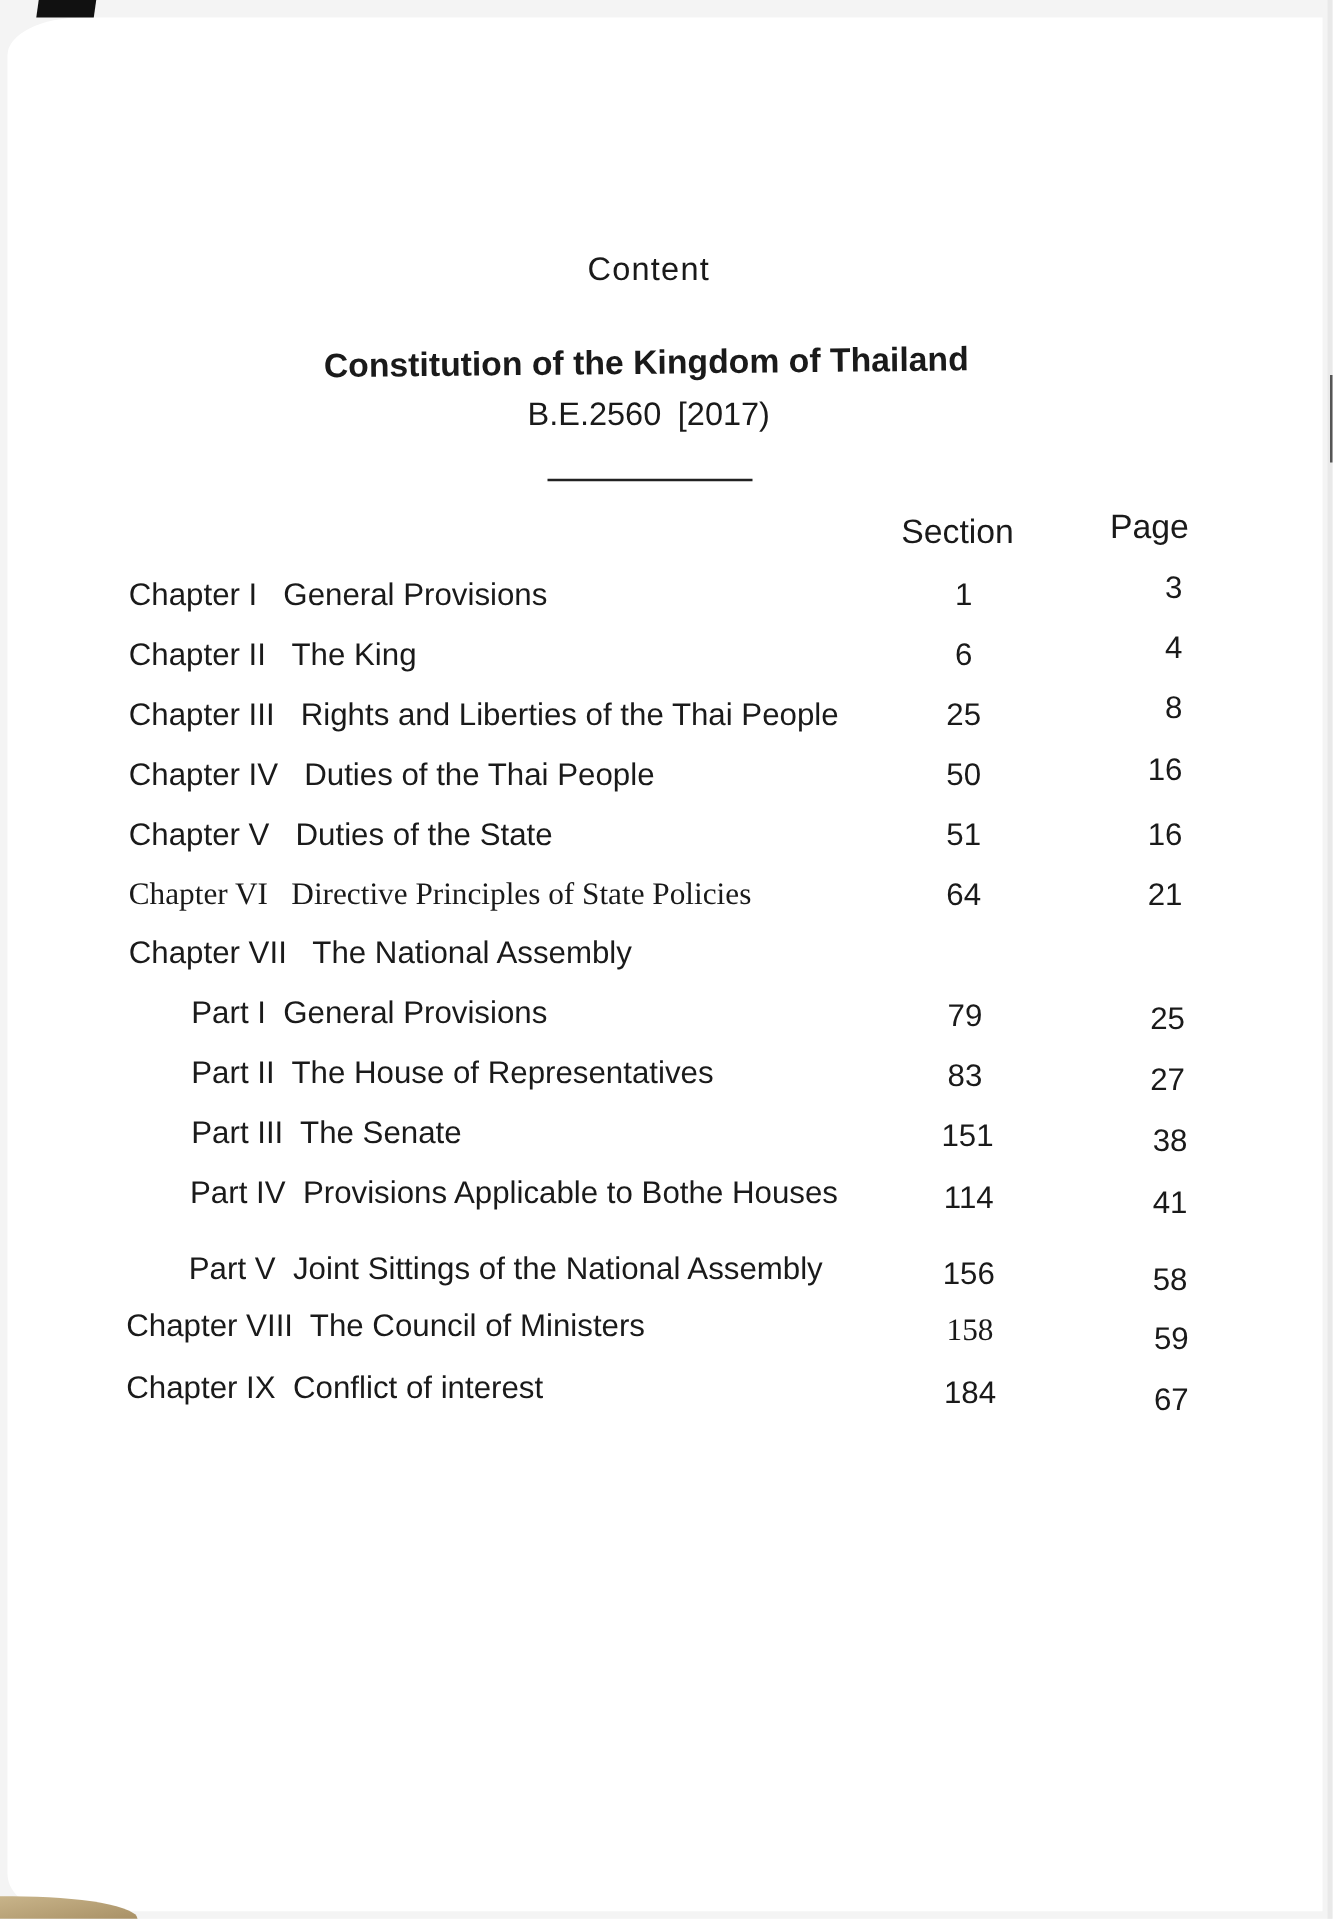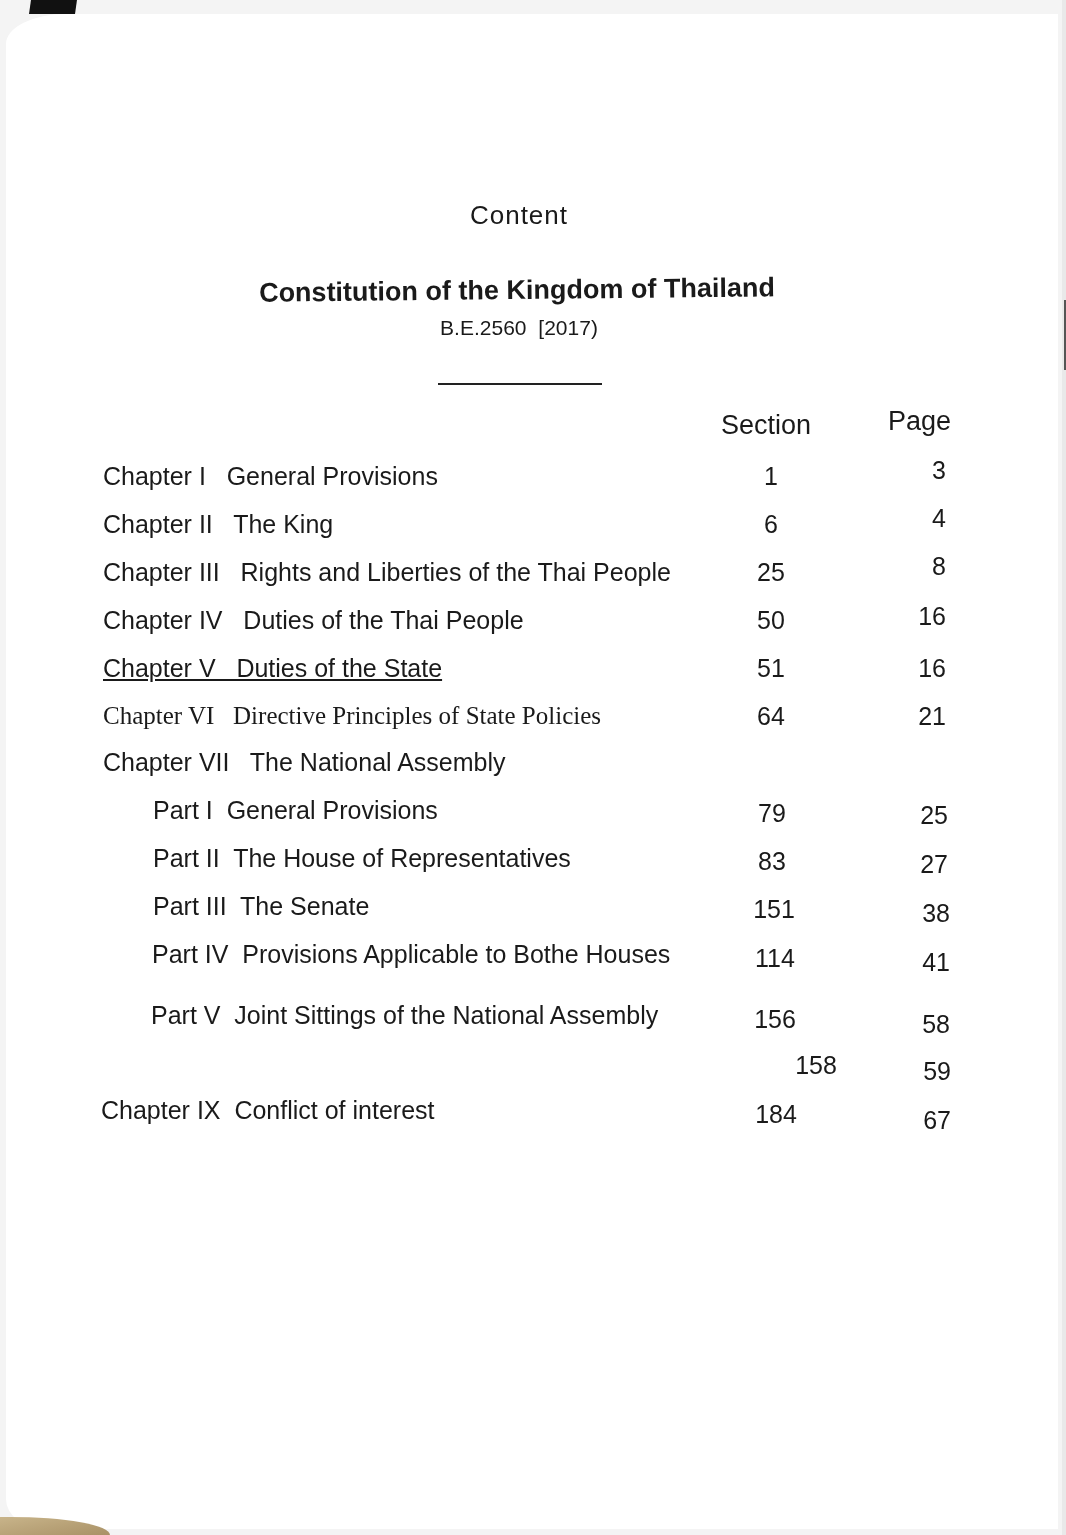--- a/index.html
+++ b/index.html
@@ -75,21 +75,21 @@
     .doc-title {
       top: 275px;
       left: 2px;
       font-size: 27px;
       font-weight: bold;
       transform: rotate(-0.6deg);
     }
     .doc-subtitle {
       top: 316px;
       left: 4px;
-      font-size: 21px;
+      font-size: 26px;
       word-spacing: 6px;
     }
     .rule {
       position: absolute;
       left: 438px;
       top: 383px;
       width: 164px;
       height: 2px;
       background: #222;
     }
@@ -155,21 +155,21 @@
     <span class="entry" style="left:103px;">Chapter III   Rights and Liberties of the Thai People</span>
     <span class="num" style="left:736px;">25</span>
     <span class="pg" style="left:886px; top:-6px;">8</span>
   </div>
   <div class="toc-row" style="top:606px;">
     <span class="entry" style="left:103px;">Chapter IV   Duties of the Thai People</span>
     <span class="num" style="left:736px;">50</span>
     <span class="pg" style="left:886px; top:-4px;">16</span>
   </div>
   <div class="toc-row" style="top:654px;">
-    <span class="entry" style="left:103px;text-decoration:underline;">Chapter V   Duties of the State</span>
+    <span class="entry" style="left:103px;">Chapter V   Duties of the State</span>
     <span class="num" style="left:736px;">51</span>
     <span class="pg" style="left:886px;">16</span>
   </div>
   <div class="toc-row" style="top:702px;">
     <span class="entry" style="left:103px;font-family:Liberation Serif, serif;">Chapter VI   Directive Principles of State Policies</span>
     <span class="num" style="left:736px;">64</span>
     <span class="pg" style="left:886px;">21</span>
   </div>
   <div class="toc-row" style="top:748px;">
     <span class="entry" style="left:103px;">Chapter VII   The National Assembly</span>
@@ -195,21 +195,22 @@
     <span class="entry" style="left:152px;">Part IV  Provisions Applicable to Bothe Houses</span>
     <span class="num" style="left:740px; top:4px;">114</span>
     <span class="pg" style="left:890px; top:8px;">41</span>
   </div>
   <div class="toc-row" style="top:988px;margin-top:13px;">
     <span class="entry" style="left:151px;">Part V  Joint Sittings of the National Assembly</span>
     <span class="num" style="left:740px; top:4px;">156</span>
     <span class="pg" style="left:890px; top:9px;">58</span>
   </div>
   <div class="toc-row" style="top:1047px;">
-    <span class="num" style="left:781px; top:4px;">158</span>
+    <span class="entry" style="left:101px;">Chapter VIII  The Council of Ministers</span>
+    <span class="num" style="left:741px; top:4px;font-family:Liberation Serif, serif;">158</span>
     <span class="pg" style="left:891px; top:10px;">59</span>
   </div>
   <div class="toc-row" style="top:1096px;">
     <span class="entry" style="left:101px;">Chapter IX  Conflict of interest</span>
     <span class="num" style="left:741px; top:4px;">184</span>
     <span class="pg" style="left:891px; top:10px;">67</span>
   </div>
 </div>
 
 </body></html>

